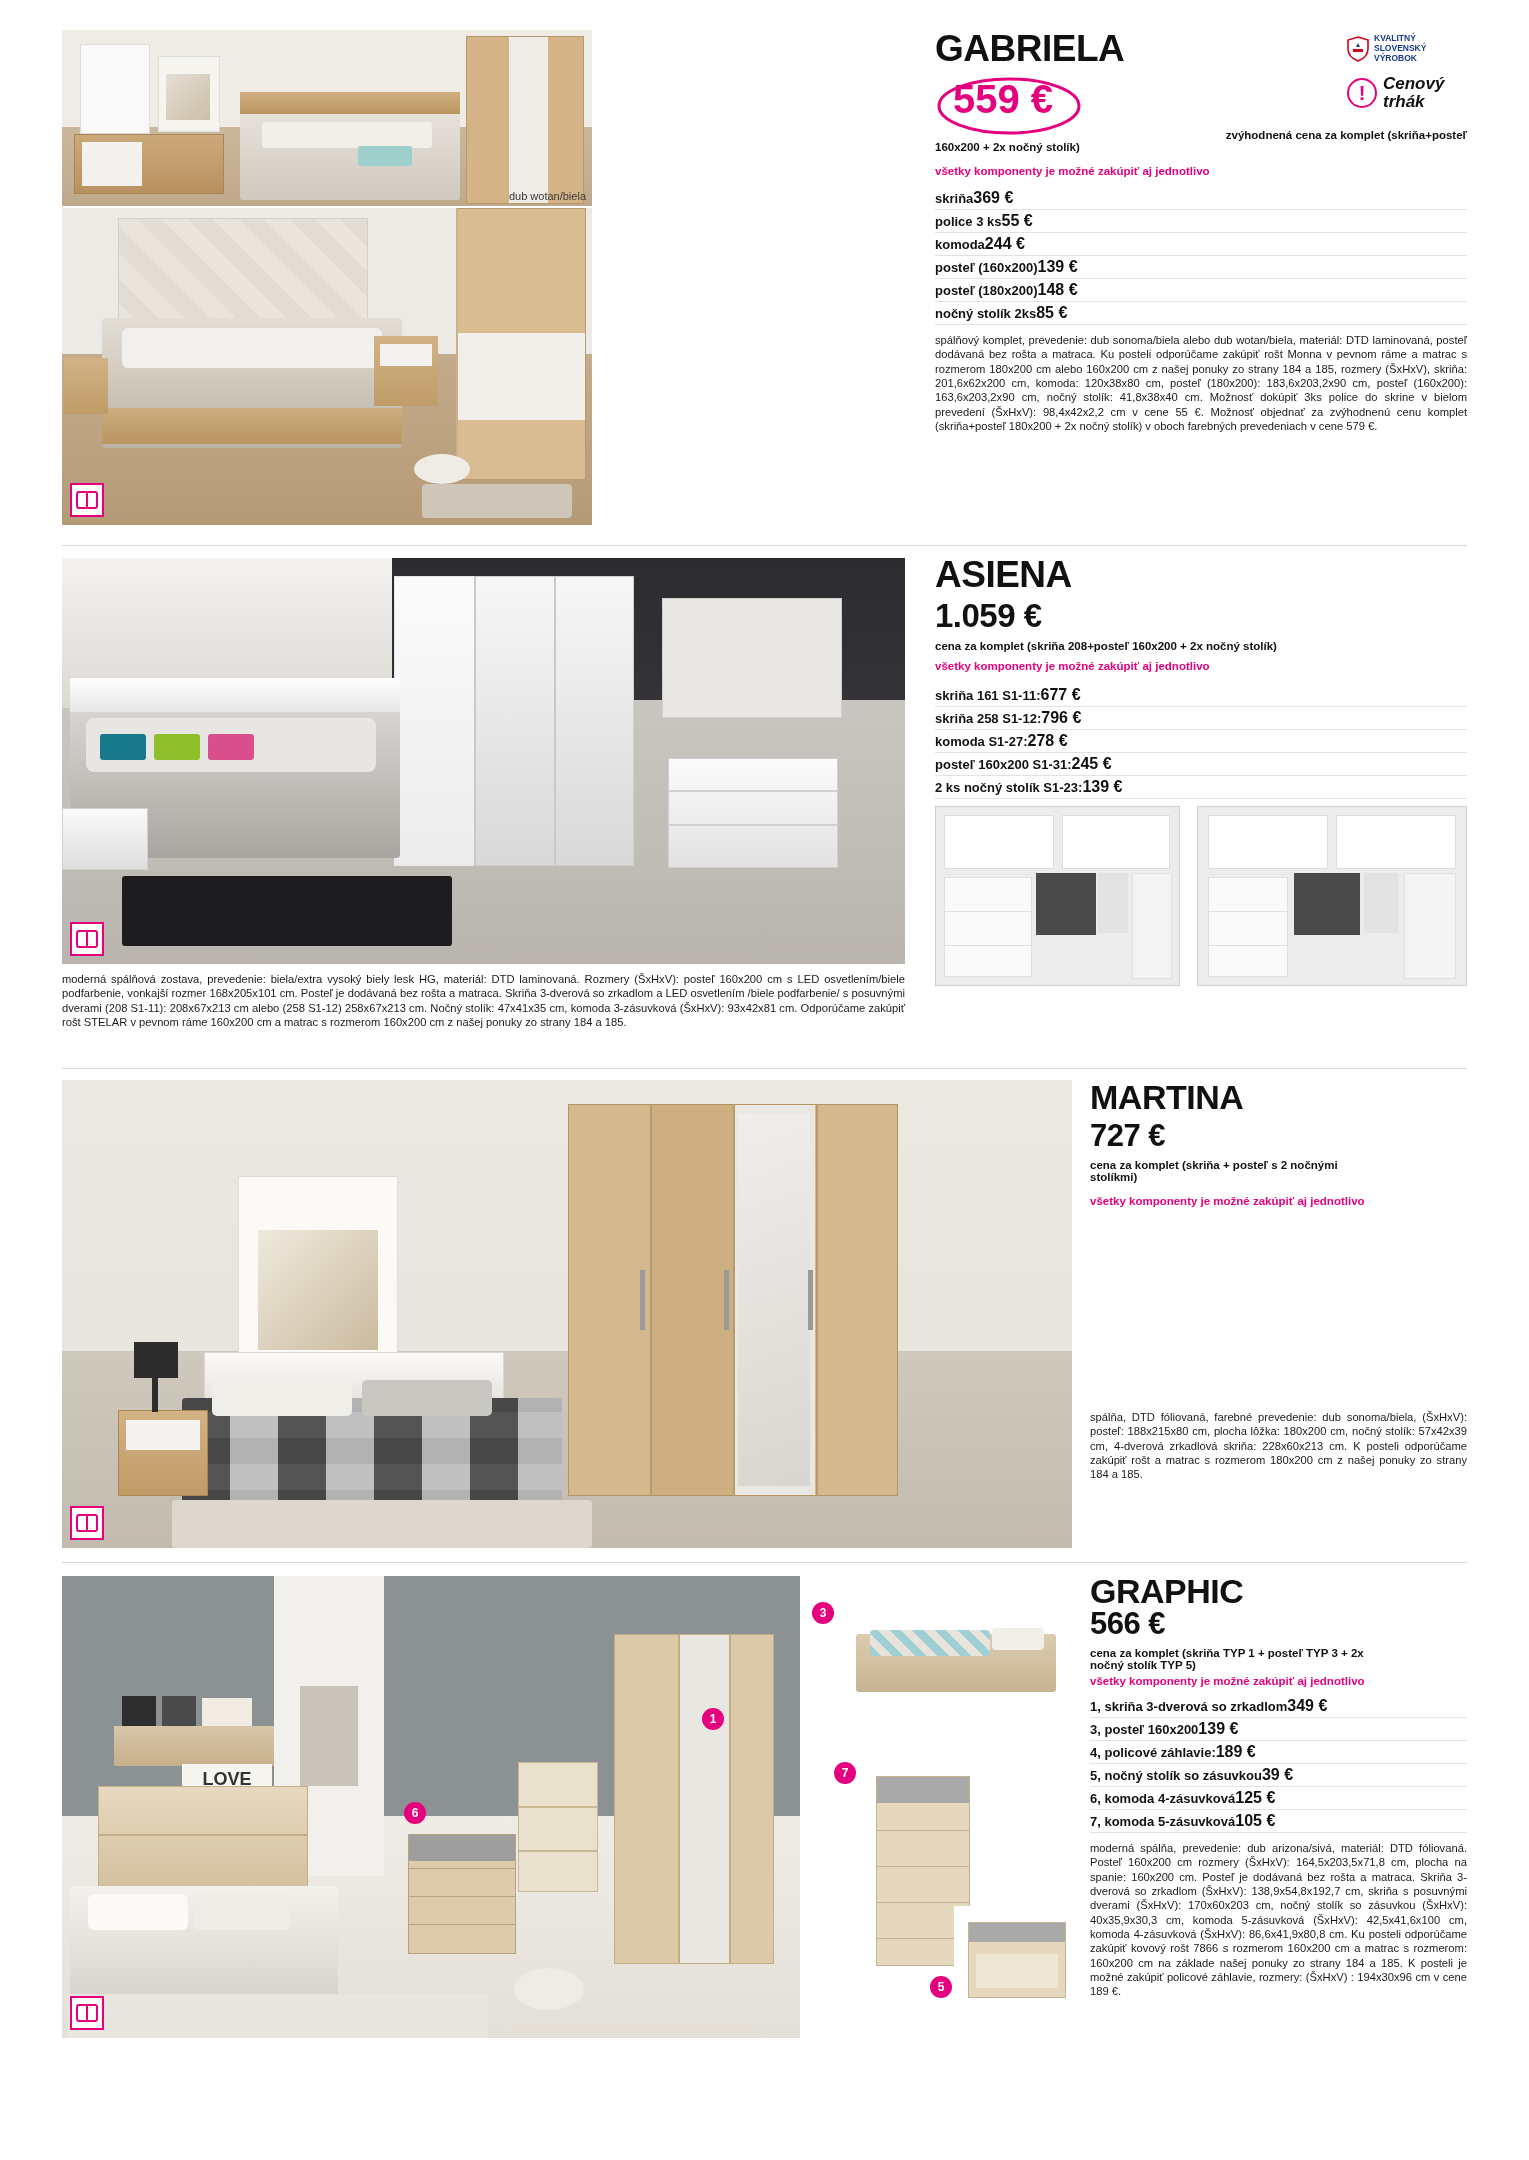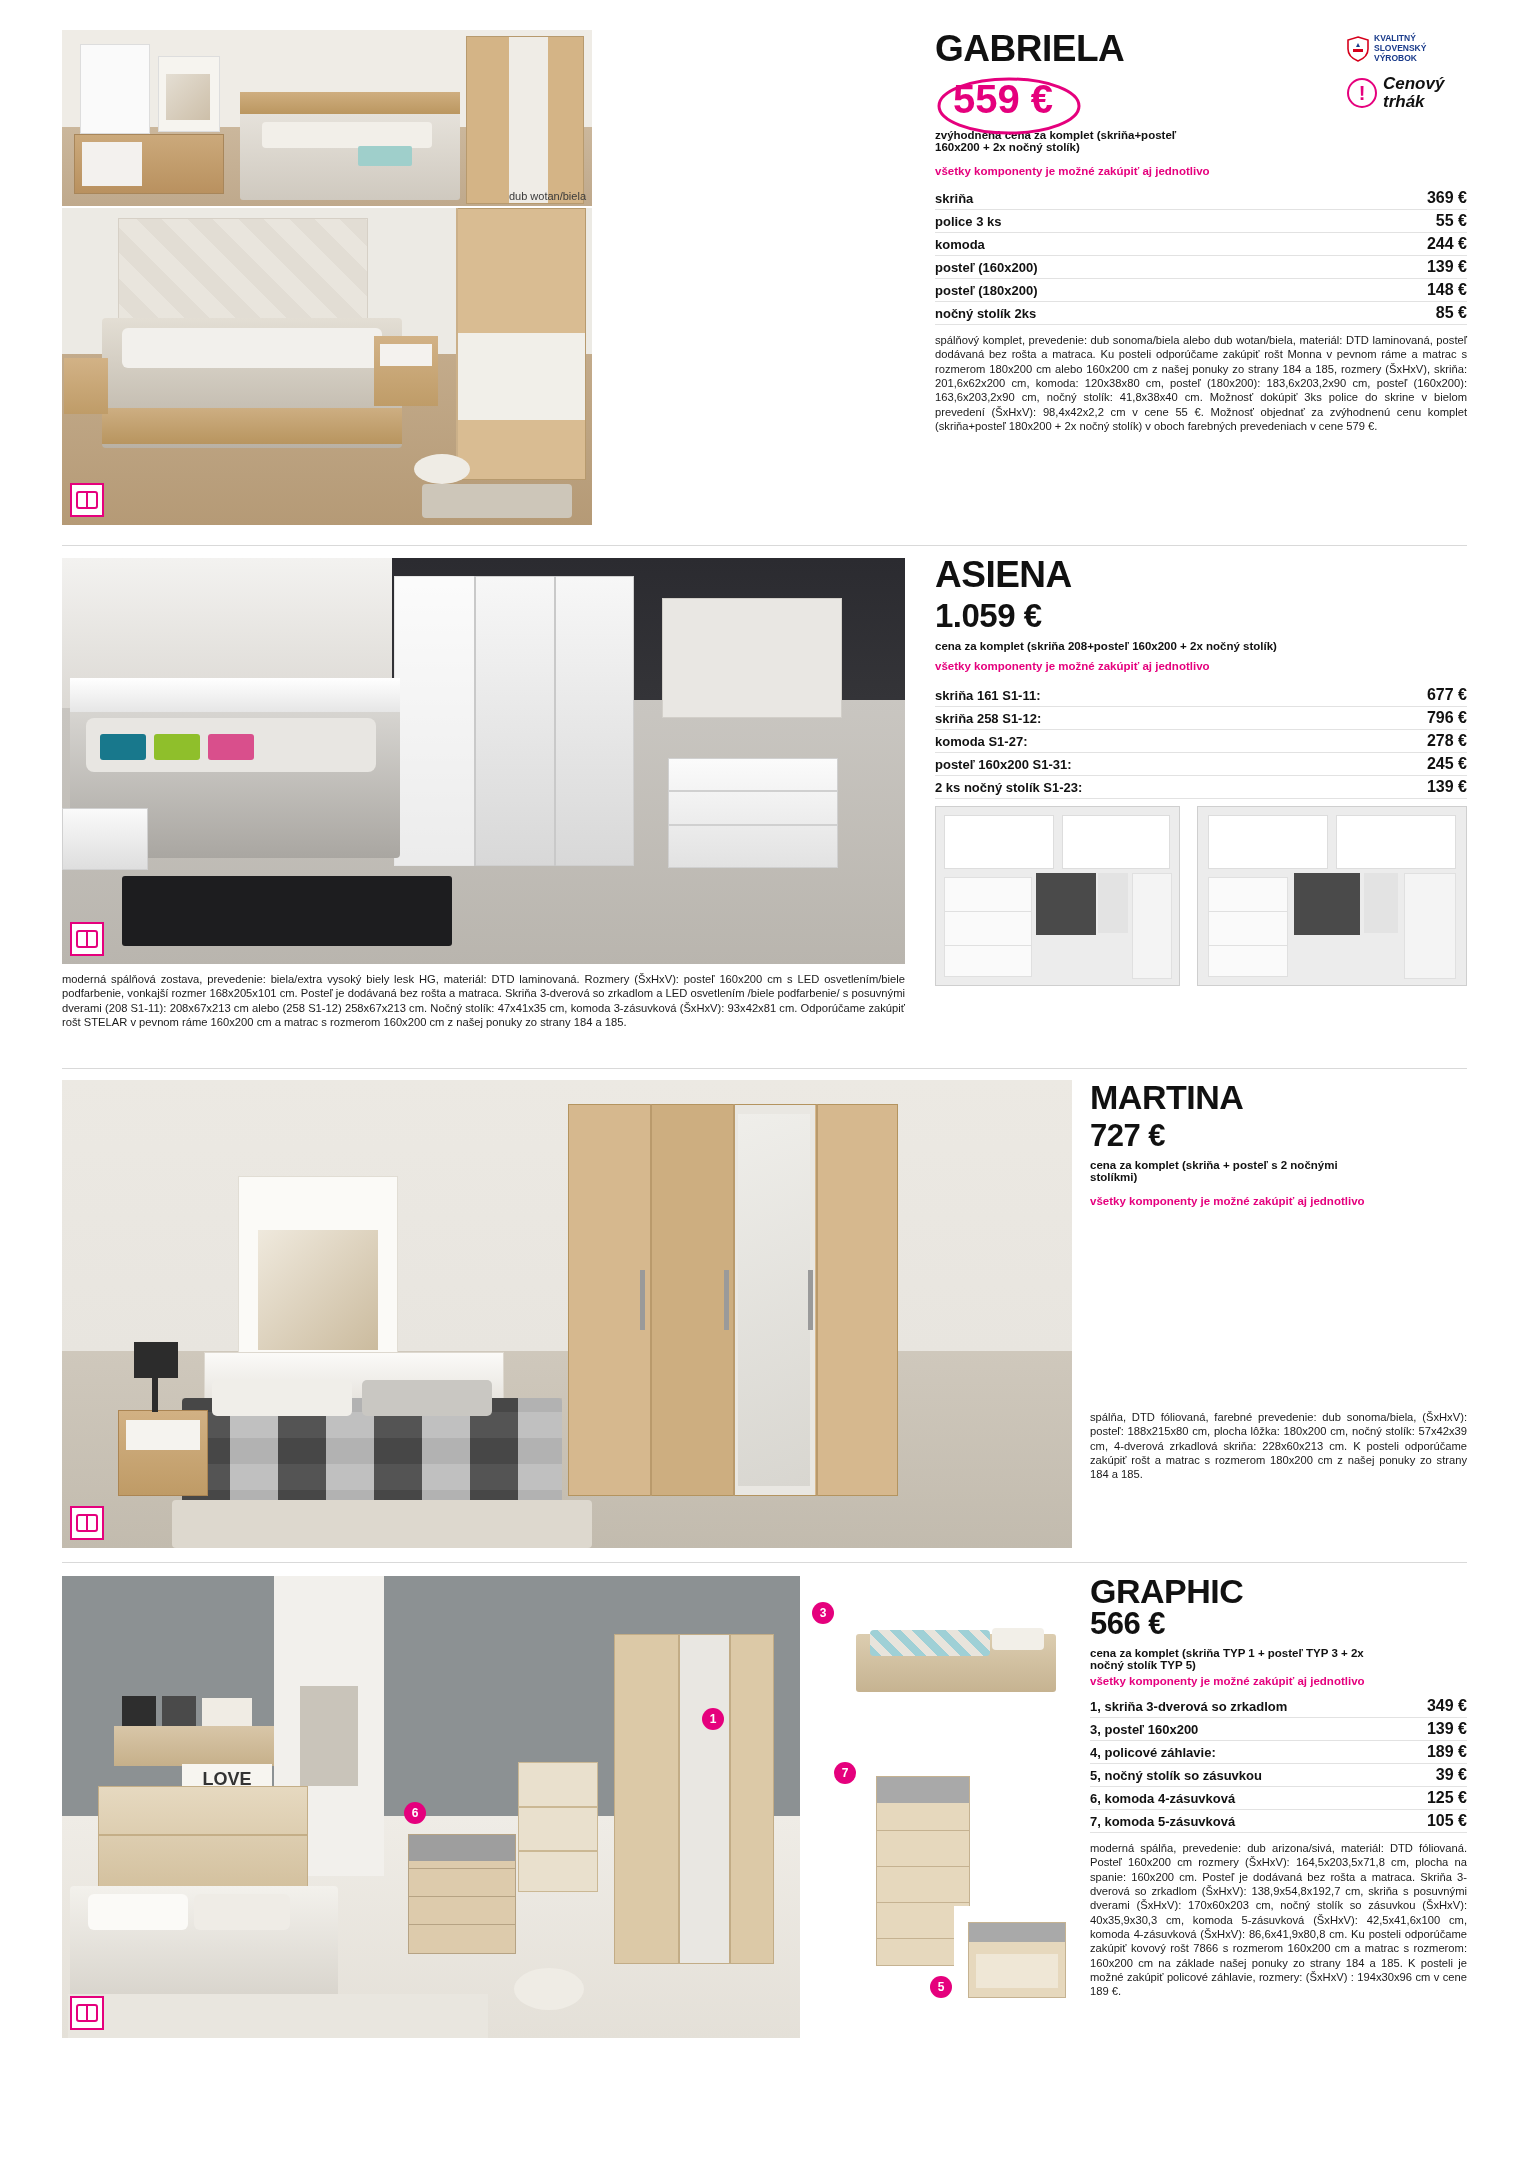--- a/index.html
+++ b/index.html
@@ -31,22 +31,22 @@
   }
   .badge-icon svg { display:block; }
 
   .numdot {
     position:absolute; width:22px; height:22px; border-radius:50%;
     background:#e5007d; color:#fff; font-size:12px; font-weight:bold;
     display:flex; align-items:center; justify-content:center;
   }
 
   
-  .prow { display:flex; justify-content:space-between; align-items:baseline;
-          font-size:13px; font-weight:bold; padding:2px 0;gap:16px; }
+  .prow { display:flex; justify-content:flex-start; align-items:baseline;
+          font-size:13px; font-weight:bold; padding:2px 0; }
   .prow .lbl { font-weight:bold; }
   .prow .val { font-weight:bold; white-space:nowrap; }
   .prow-line { border-bottom:1px solid #e2e2e2; }
 
   .title { font-weight:bold; letter-spacing:-0.5px; line-height:1; }
 
   .desc { font-size:11.2px; line-height:1.28; text-align:justify; color:#1a1a1a; }
 
   .subnote { font-size:11.5px; font-weight:bold; }
   .allcomp { font-size:11.5px; font-weight:bold; color:#e5007d; }
@@ -135,21 +135,21 @@
     <div style="position:absolute;left:935px;top:30px;width:532px;">
       <div class="title" style="font-size:37px;">GABRIELA</div>
 
       <div class="bubble" style="margin-top:8px;">
         <svg width="148" height="62" viewBox="0 0 148 62" aria-hidden="true">
           <ellipse cx="74" cy="31" rx="70" ry="27" fill="none" stroke="#e5007d" stroke-width="3"></ellipse>
         </svg>
         <span class="bubble-txt" style="position:relative;">559 €</span>
       </div>
 
-      <div class="subnote" style="margin-top:4px;">zvýhodnená cena za komplet (skriňa+posteľ</div>
+      <div class="subnote" style="margin-top:4px;text-align:right;">zvýhodnená cena za komplet (skriňa+posteľ</div>
       <div class="subnote">160x200 + 2x nočný stolík)</div>
 
       <div class="allcomp" style="margin-top:12px;">všetky komponenty je možné zakúpiť aj jednotlivo</div>
 
       <div style="margin-top:10px;">
         <div class="prow prow-line">
             <span class="lbl">skriňa</span>
             <span class="val" style="font-size:16px;">369 €</span>
           </div>
         <div class="prow prow-line">

